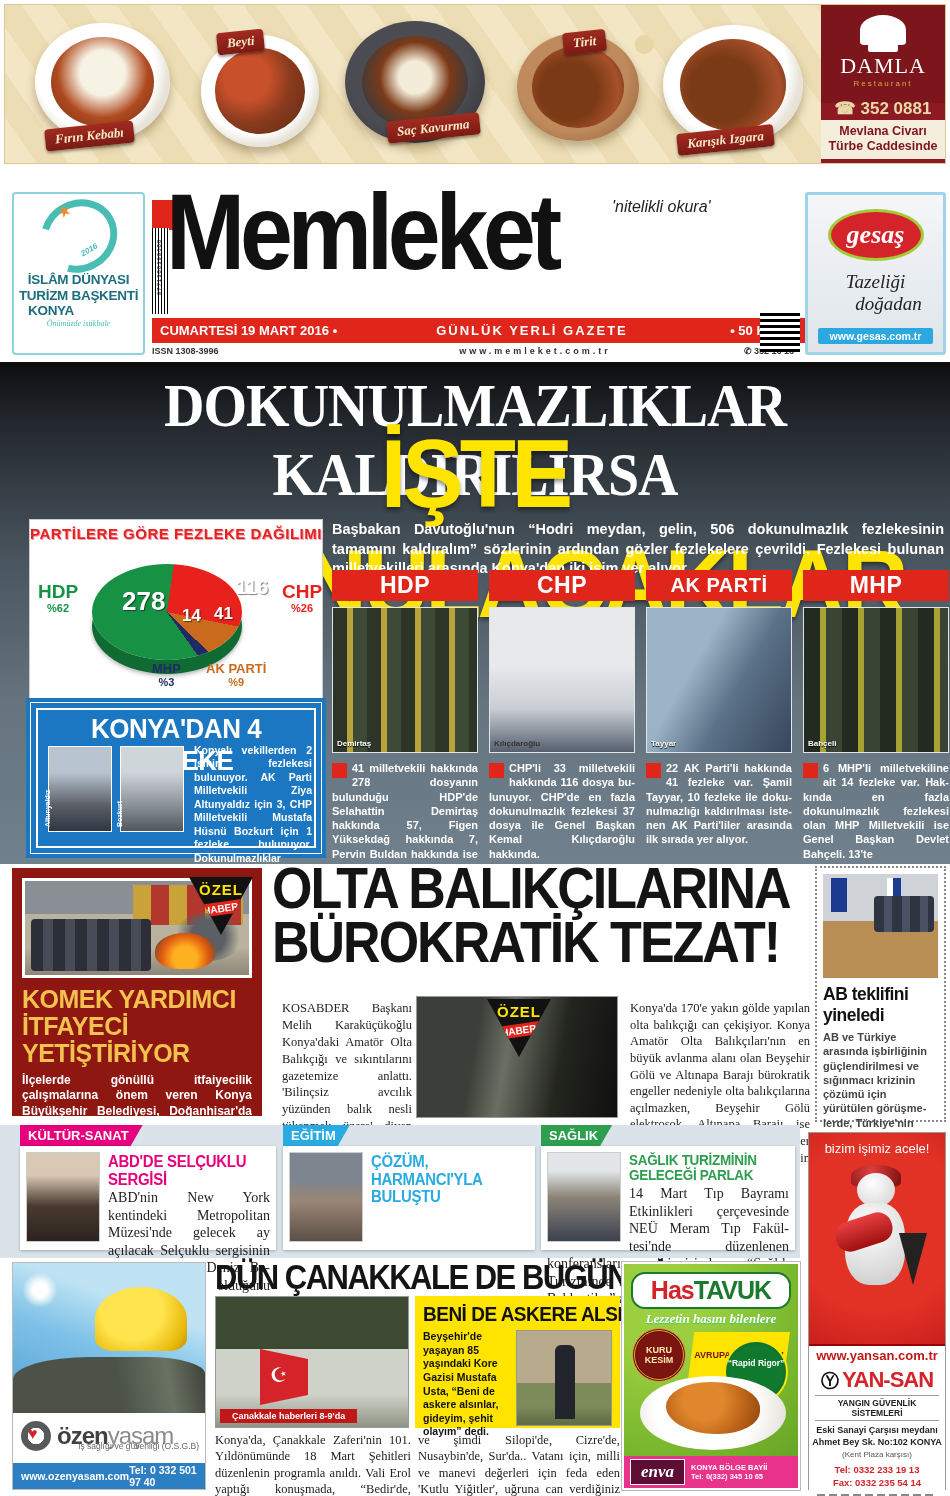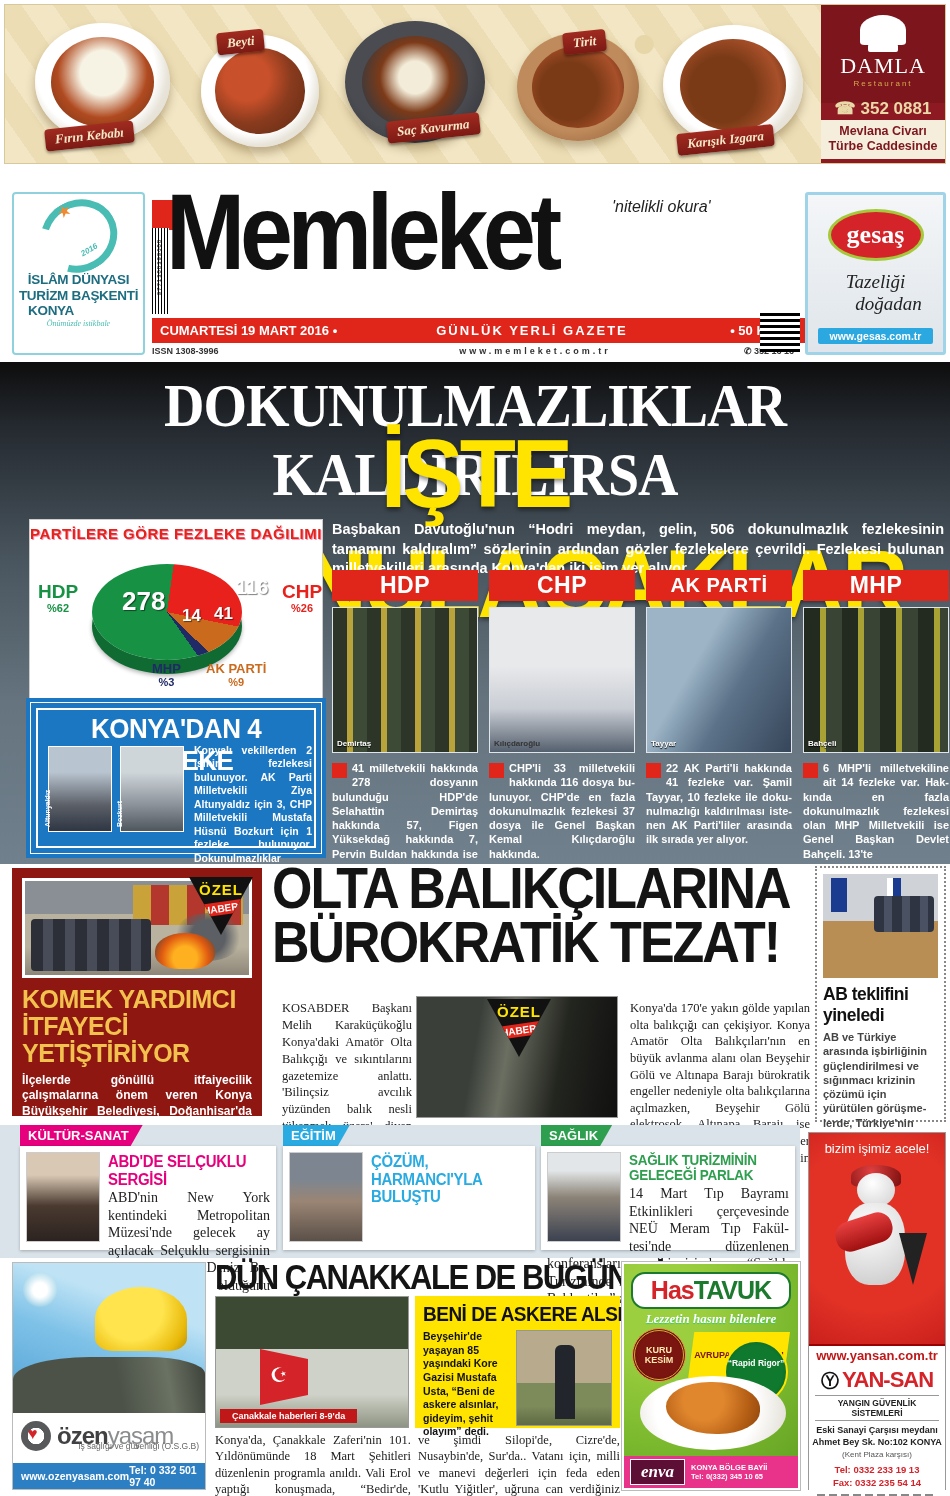--- a/index.html
+++ b/index.html
@@ -46,21 +46,21 @@
   .mast-bar .c{flex:1;text-align:center;letter-spacing:2px}
   .mast-bar .r{width:110px;text-align:right;margin-right:14px}
   .mast-sub{left:152px;top:346px;width:656px;display:flex;font-size:9px;color:#333;font-weight:bold}
   .mast-sub .l{width:220px}
   .mast-sub .c{flex:1;text-align:center;letter-spacing:3px}
   .mast-sub .r{width:110px;text-align:right;padding-right:14px}
   .qr{left:760px;top:312px;width:40px;height:40px;background:
      repeating-linear-gradient(0deg,#000 0 3px,#fff 3px 6px),
      repeating-linear-gradient(90deg,#000 0 3px,rgba(255,255,255,.85) 3px 6px)}
   .gesas-box{left:805px;top:192px;width:141px;height:163px;border:3px solid #9fd4e8;background:linear-gradient(180deg,#f4f6f8,#dfe5ea);text-align:center;border-radius:3px}
-  .gesas-oval{margin:14px auto 4px;width:96px;height:52px;background:#d5232a;border-radius:50%;border:3px solid #a6c93c;color:#fff;font-weight:bold;font-size:26px;line-height:46px;font-family:"Liberation Serif",serif}
+  .gesas-oval{margin:14px auto 4px;width:96px;height:52px;background:#d5232a;border-radius:50%;border:3px solid #a6c93c;color:#fff;font-style:italic;font-weight:bold;font-size:26px;line-height:46px;font-family:"Liberation Serif",serif}
   .gesas-slogan{font-family:"Liberation Serif",serif;font-style:italic;font-size:19px;color:#222;line-height:1.15;margin-top:10px}
   .gesas-web{position:absolute;bottom:8px;left:10px;right:10px;background:#2ba8df;color:#fff;font-weight:bold;font-size:10.5px;padding:2px 0;border-radius:2px}
 
   
   .lead{left:0;top:362px;width:950px;height:502px;background:linear-gradient(180deg,#0d0d0d 0,#23282e 12%,#4a565f 40%,#65747f 68%,#70808c 100%)}
   .h1{position:absolute;left:0;top:14px;width:100%;text-align:center;color:#fff;font-family:"Liberation Serif",serif;font-weight:bold;font-size:56px;letter-spacing:-1px;transform:scaleY(1.08)}
   .h2{position:absolute;left:0;top:62px;width:100%;text-align:center;color:#ffe400;font-weight:bold;font-size:92px;letter-spacing:-4px;transform:scaleY(1.05);text-shadow:0 3px 4px rgba(0,0,0,.45)}
   .intro{position:absolute;left:332px;top:158px;width:612px;color:#fff;font-weight:bold;font-size:14.5px;line-height:1.35;text-align:justify}
   .chartbox{position:absolute;left:30px;top:158px;width:292px;height:180px;background:#fff;box-shadow:0 0 0 1px #ccc}
   .chart-title{text-align:center;color:#e0251b;font-weight:bold;font-size:15px;line-height:1.05;padding-top:6px;letter-spacing:.5px;text-shadow:1px 1px 0 #f9b}

